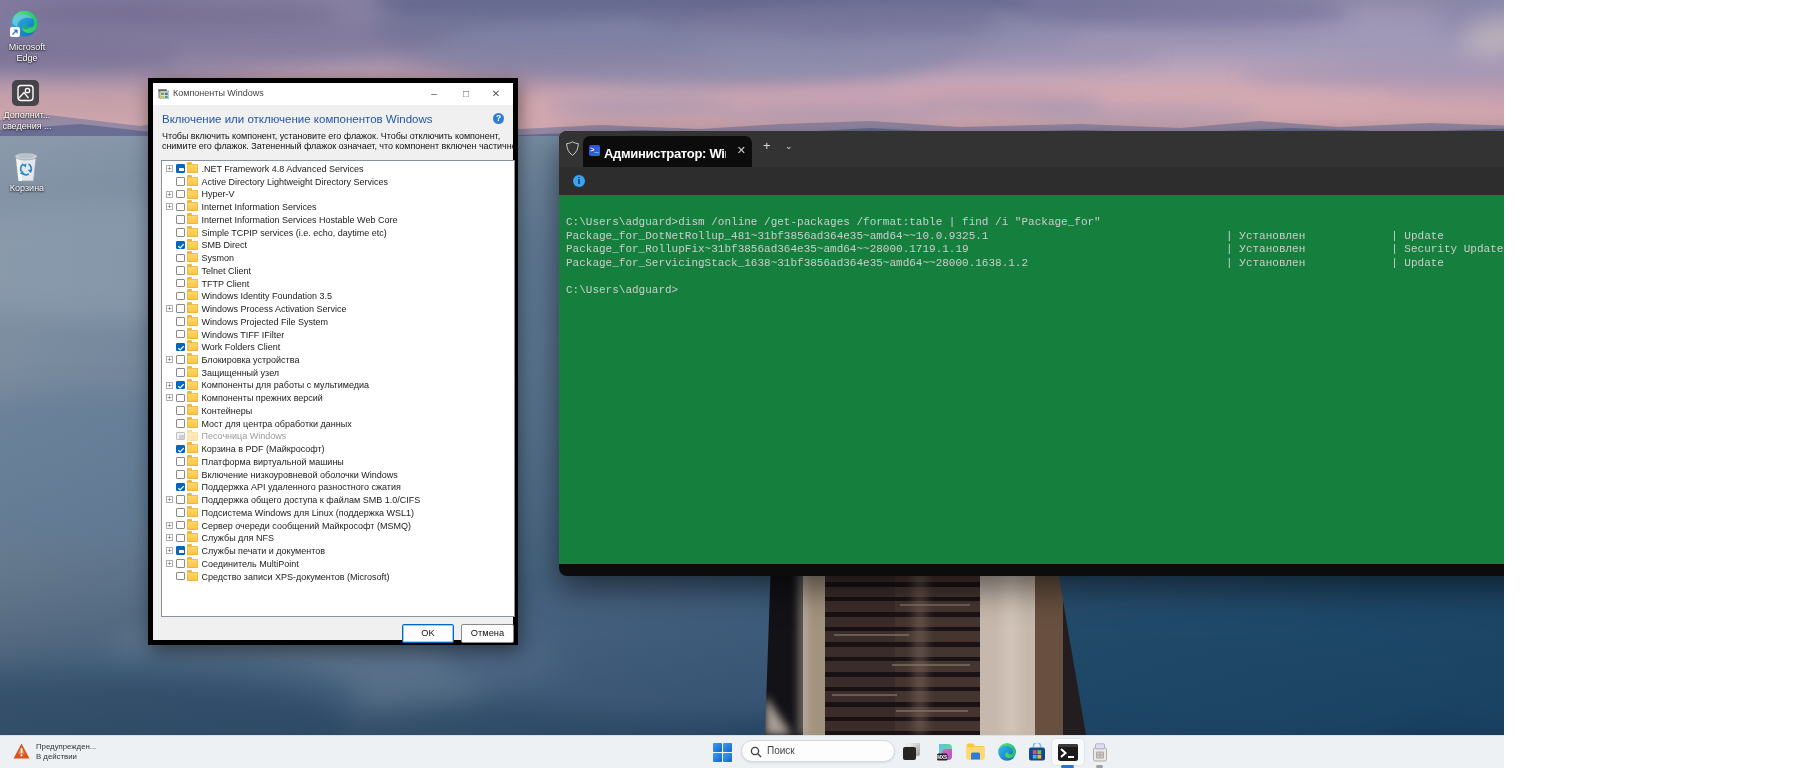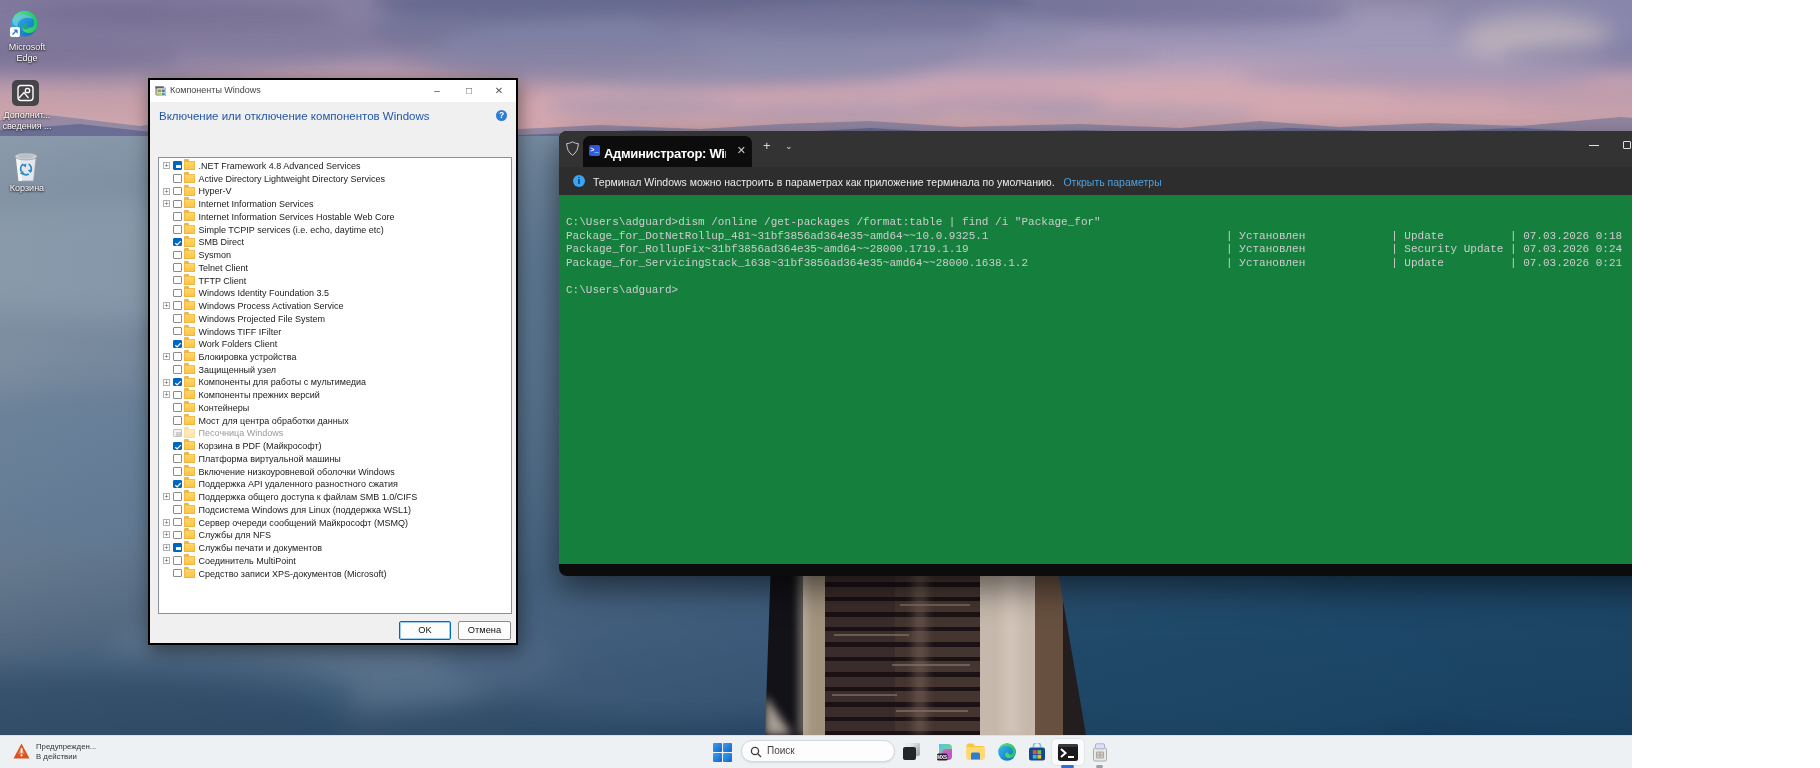--- a/index.html
+++ b/index.html
@@ -1,24 +1,24 @@
 <!DOCTYPE html>
 <html><head><meta charset="utf-8"><title>d</title>
 <style>
 *{margin:0;padding:0;box-sizing:border-box}
 html,body{width:1820px;height:768px;overflow:hidden}
-#screen{position:relative;width:1632px;height:768px;overflow:hidden;
+#screen{position:relative;width:1504px;height:768px;overflow:hidden;
   font-family:"Liberation Sans",sans-serif;background:#4a6486}
 #wall{position:absolute;left:0;top:0}
 
 .dlabel{position:absolute;color:#fff;font-size:9px;line-height:10.5px;text-align:center;
   text-shadow:0 1px 2px rgba(0,0,0,.85),0 0 2px rgba(0,0,0,.6);width:56px;left:0}
 
 #dlg{position:absolute;left:148px;top:78px;width:370px;height:567px;background:#f0f0f0;
-  border:2px solid #000000;box-shadow:2px 6px 18px rgba(0,0,0,.45);font-size:9px;color:#1a1a1a}
+  border:5px solid #000000;box-shadow:2px 6px 18px rgba(0,0,0,.45);font-size:9px;color:#1a1a1a}
 #dlgtitle{position:absolute;left:0;top:0;width:100%;height:22px;background:#fff}
 #dlgtitle .txt{position:absolute;left:20px;top:5px;font-size:9px;color:#444}
 #dlgico{position:absolute;left:5px;top:5px;width:11px;height:11px}
 .capbtn{position:absolute;top:0;width:30px;height:22px;color:#555;text-align:center;font-size:10px;line-height:21px}
 #dlghead{position:absolute;left:9px;top:30px;font-size:11.5px;color:#2456a8}
 #dlghelp{position:absolute;right:9px;top:30px;width:11px;height:11px;border-radius:50%;
   background:#2d7dd2;color:#fff;font-size:8.5px;font-weight:bold;text-align:center;line-height:11px}
 #dlgdesc{position:absolute;left:9px;top:49px;font-size:9px;line-height:9.8px;color:#111;white-space:nowrap;letter-spacing:-0.05px}
 #listbox{position:absolute;left:8px;top:77px;width:354px;height:457px;background:#fff;
   border:1px solid #8a9099;overflow:hidden;padding-top:2px}
@@ -277,20 +277,21 @@
 <rect x="3" y="7.8" width="3" height="2.2" fill="#c8c84a"></rect>
 <rect x="6.8" y="7.8" width="3" height="2.2" fill="#4aa0a0"></rect>
 </svg>
     <span class="txt">Компоненты Windows</span>
     <span class="capbtn" style="right:64px">–</span>
     <span class="capbtn" style="right:32px">□</span>
     <span class="capbtn" style="right:2px">✕</span>
   </div>
   <div id="dlghead">Включение или отключение компонентов Windows</div>
   <div id="dlghelp">?</div>
+  <div id="dlgdesc">Чтобы включить компонент, установите его флажок. Чтобы отключить компонент,<br>снимите его флажок. Затененный флажок означает, что компонент включен частично.</div>
   <div id="listbox">
 <div class="row"><span class="exp">+</span><span class="cb part"><span class="sq"></span></span><span class="fold"><span class="ftab"></span></span><span class="lbl">.NET Framework 4.8 Advanced Services</span></div>
 <div class="row"><span class="exp none"></span><span class="cb"></span><span class="fold"><span class="ftab"></span></span><span class="lbl">Active Directory Lightweight Directory Services</span></div>
 <div class="row"><span class="exp">+</span><span class="cb"></span><span class="fold"><span class="ftab"></span></span><span class="lbl">Hyper-V</span></div>
 <div class="row"><span class="exp">+</span><span class="cb"></span><span class="fold"><span class="ftab"></span></span><span class="lbl">Internet Information Services</span></div>
 <div class="row"><span class="exp none"></span><span class="cb"></span><span class="fold"><span class="ftab"></span></span><span class="lbl">Internet Information Services Hostable Web Core</span></div>
 <div class="row"><span class="exp none"></span><span class="cb"></span><span class="fold"><span class="ftab"></span></span><span class="lbl">Simple TCPIP services (i.e. echo, daytime etc)</span></div>
 <div class="row"><span class="exp none"></span><span class="cb on"><svg viewBox="0 0 10 10" width="8" height="8">
               <path d="M1.6 5.2 L4 7.4 L8.4 2.6" stroke="#fff" stroke-width="1.6" fill="none"></path>
             </svg></span><span class="fold"><span class="ftab"></span></span><span class="lbl">SMB Direct</span></div>
@@ -344,21 +345,20 @@
       <span class="tx">✕</span>
     </div>
     <span class="tbtn" style="left:204px">+</span>
     <span class="tbtn" style="left:226px;font-size:9px;top:10px">⌄</span>
     <div id="capmin"></div>
     <div id="capmax"></div>
     <span id="capx">✕</span>
   </div>
   <div id="banner">
     <span class="bi">i</span>
-    <span class="bt">Терминал Windows можно настроить в параметрах как приложение терминала по умолчанию.&nbsp;&nbsp;&nbsp;<span class="bl">Открыть параметры</span></span>
     <span class="bx">✕</span>
   </div>
   <div id="tcontent">
         <pre>C:\Users\adguard&gt;dism /online /get-packages /format:table | find /i "Package_for"
 Package_for_DotNetRollup_481~31bf3856ad364e35~amd64~~10.0.9325.1                                    | Установлен             | Update          | 07.03.2026 0:18
 Package_for_RollupFix~31bf3856ad364e35~amd64~~28000.1719.1.19                                       | Установлен             | Security Update | 07.03.2026 0:24
 Package_for_ServicingStack_1638~31bf3856ad364e35~amd64~~28000.1638.1.2                              | Установлен             | Update          | 07.03.2026 0:21
 
 C:\Users\adguard&gt;</pre>
       </div>

